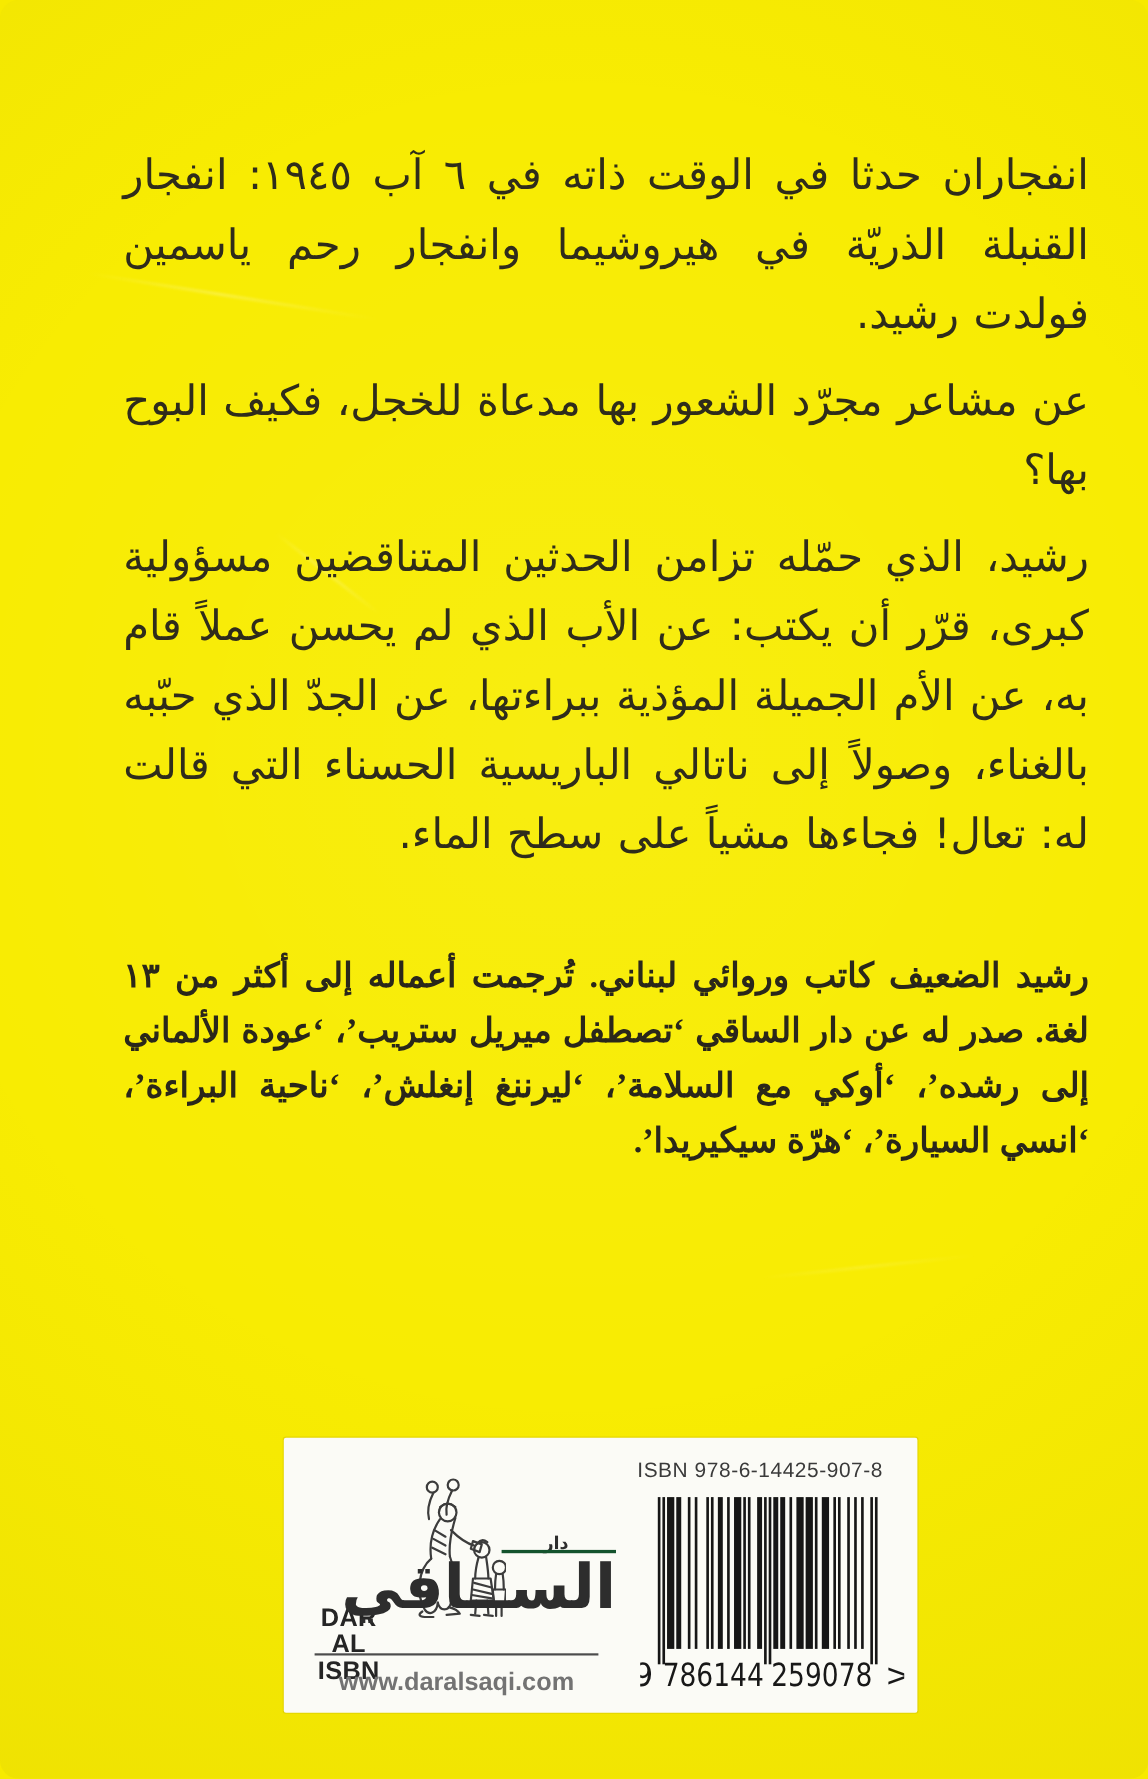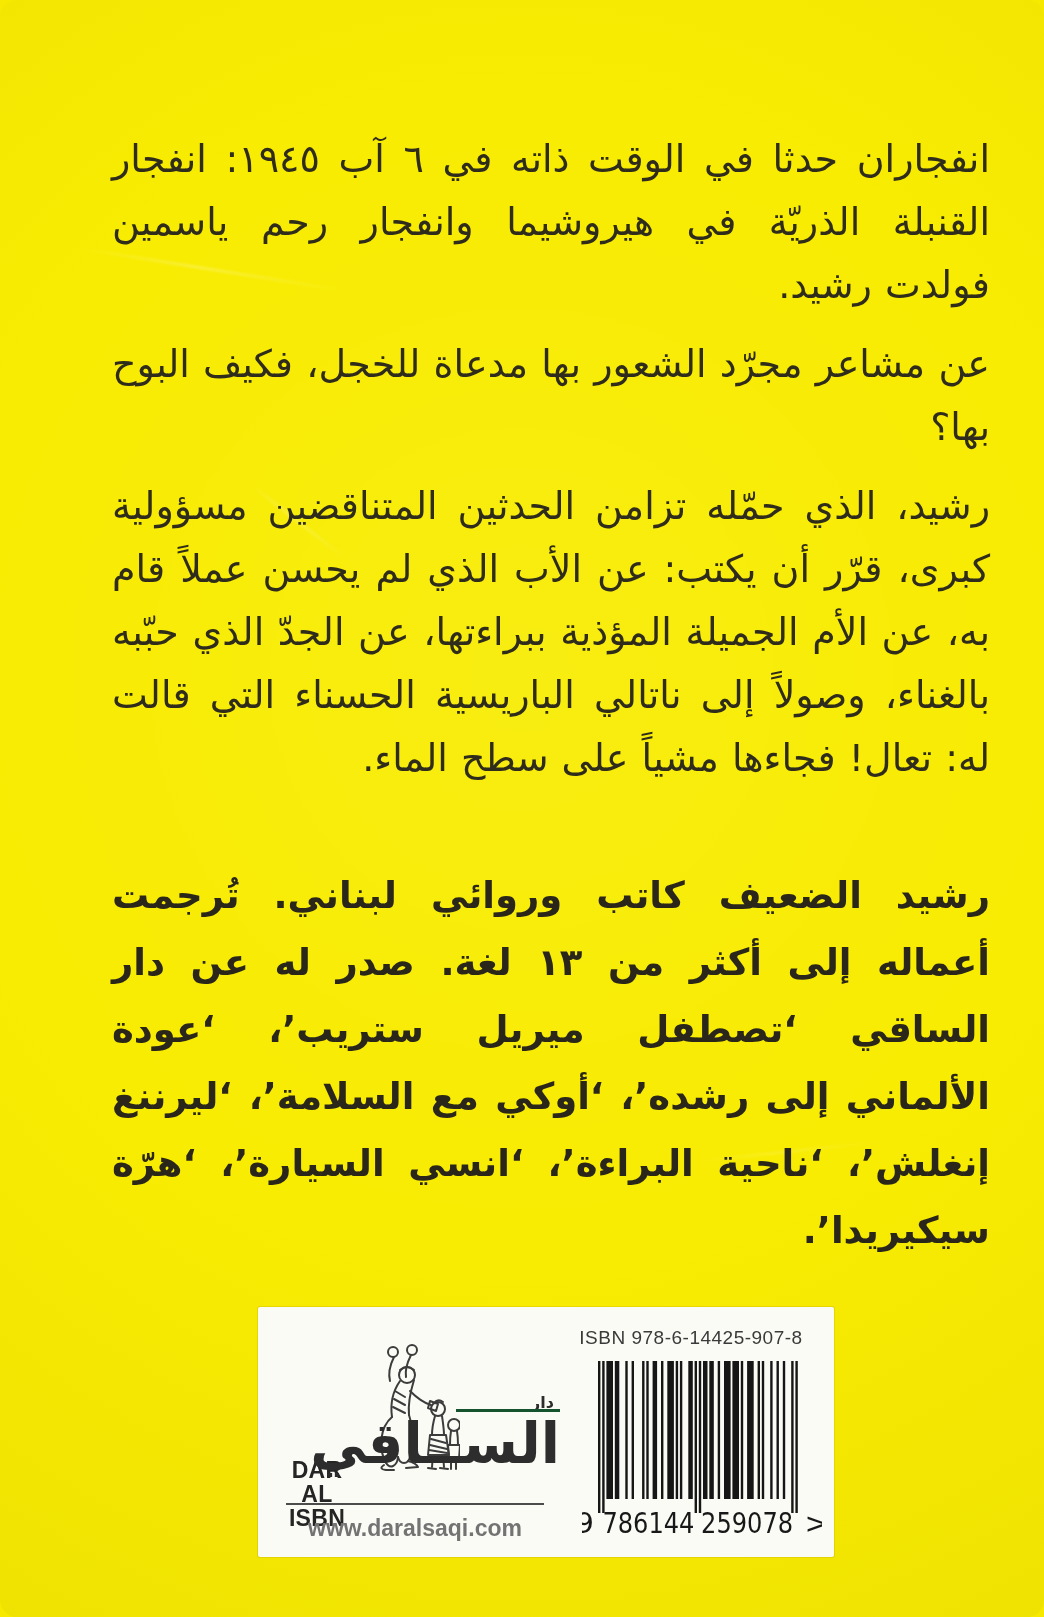--- a/index.html
+++ b/index.html
@@ -31,40 +31,41 @@
     direction:rtl;text-align:justify;
     color:#2f2c1b;
   }
   .blurb p{
     margin:0 0 16px 0;
     font-size:38px;line-height:63px;font-weight:normal;
     word-spacing:1px;
   }
   .blurb p.bio{
     margin-top:72px;
-    font-size:37px;line-height:67px;font-weight:bold;
+    font-size:31px;line-height:50px;font-weight:bold;
     color:#2a271a;
+    font-family:Liberation Serif, serif;
   }
 
   
   .panel{
     position:absolute;left:258px;top:1307px;width:576px;height:250px;
     background:#fbfbf6;border-radius:2px;
     box-shadow:0 0 0 1px rgba(180,160,0,0.25);
   }
   .dar-name{
     position:absolute;left:16px;top:118px;width:86px;
     text-align:center;color:#252525;
     font-family:"Liberation Sans",sans-serif;font-weight:bold;
     font-size:23px;line-height:24px;letter-spacing:0.3px;margin-top:33px;
   }
   .saqi-svg{position:absolute;left:102px;top:36px;}
   .arabic-logo-small{
     position:absolute;left:236px;top:88px;width:60px;
-    direction:rtl;text-align:right;
+    direction:rtl;text-align:left;
     font-size:16px;font-weight:bold;color:#2d2d2d;line-height:16px;
   }
   .arabic-logo{
     position:absolute;left:198px;top:102px;width:104px;
     direction:rtl;text-align:center;
     font-size:56px;font-weight:bold;color:#2d2d2d;line-height:64px;
     border-top:3px solid #14532d;
   }
   .rule{
     position:absolute;left:28px;top:196px;width:258px;height:2px;

